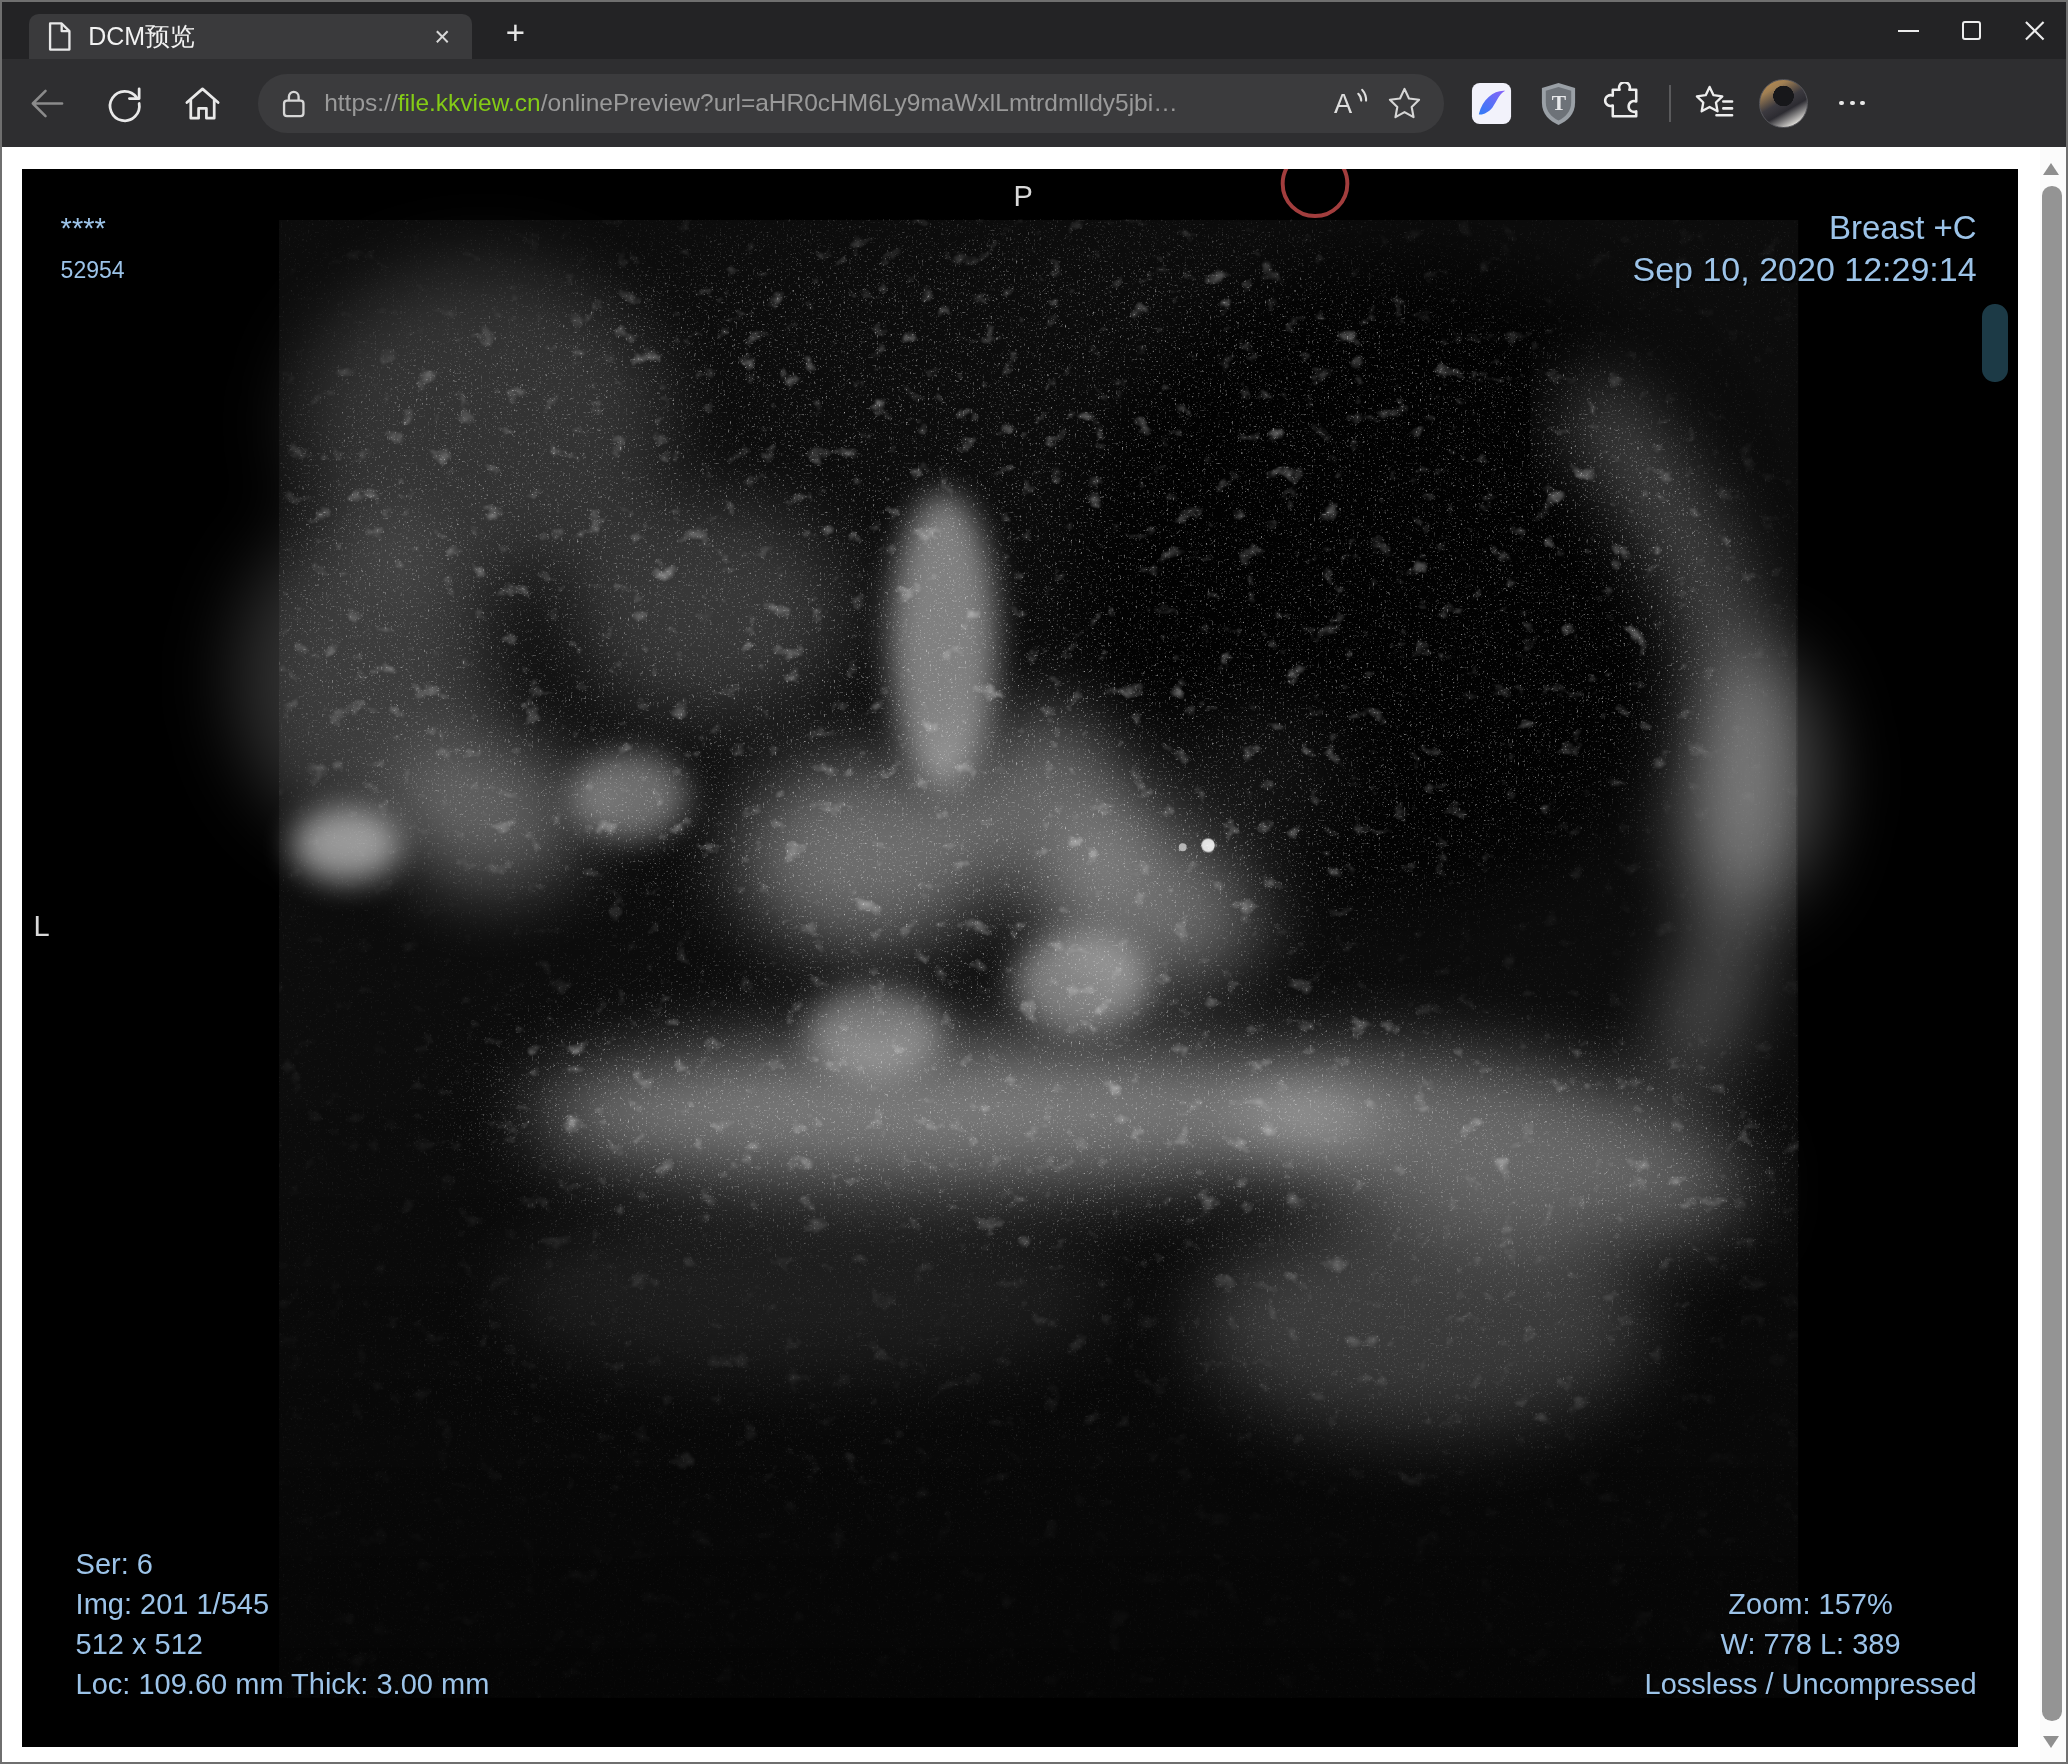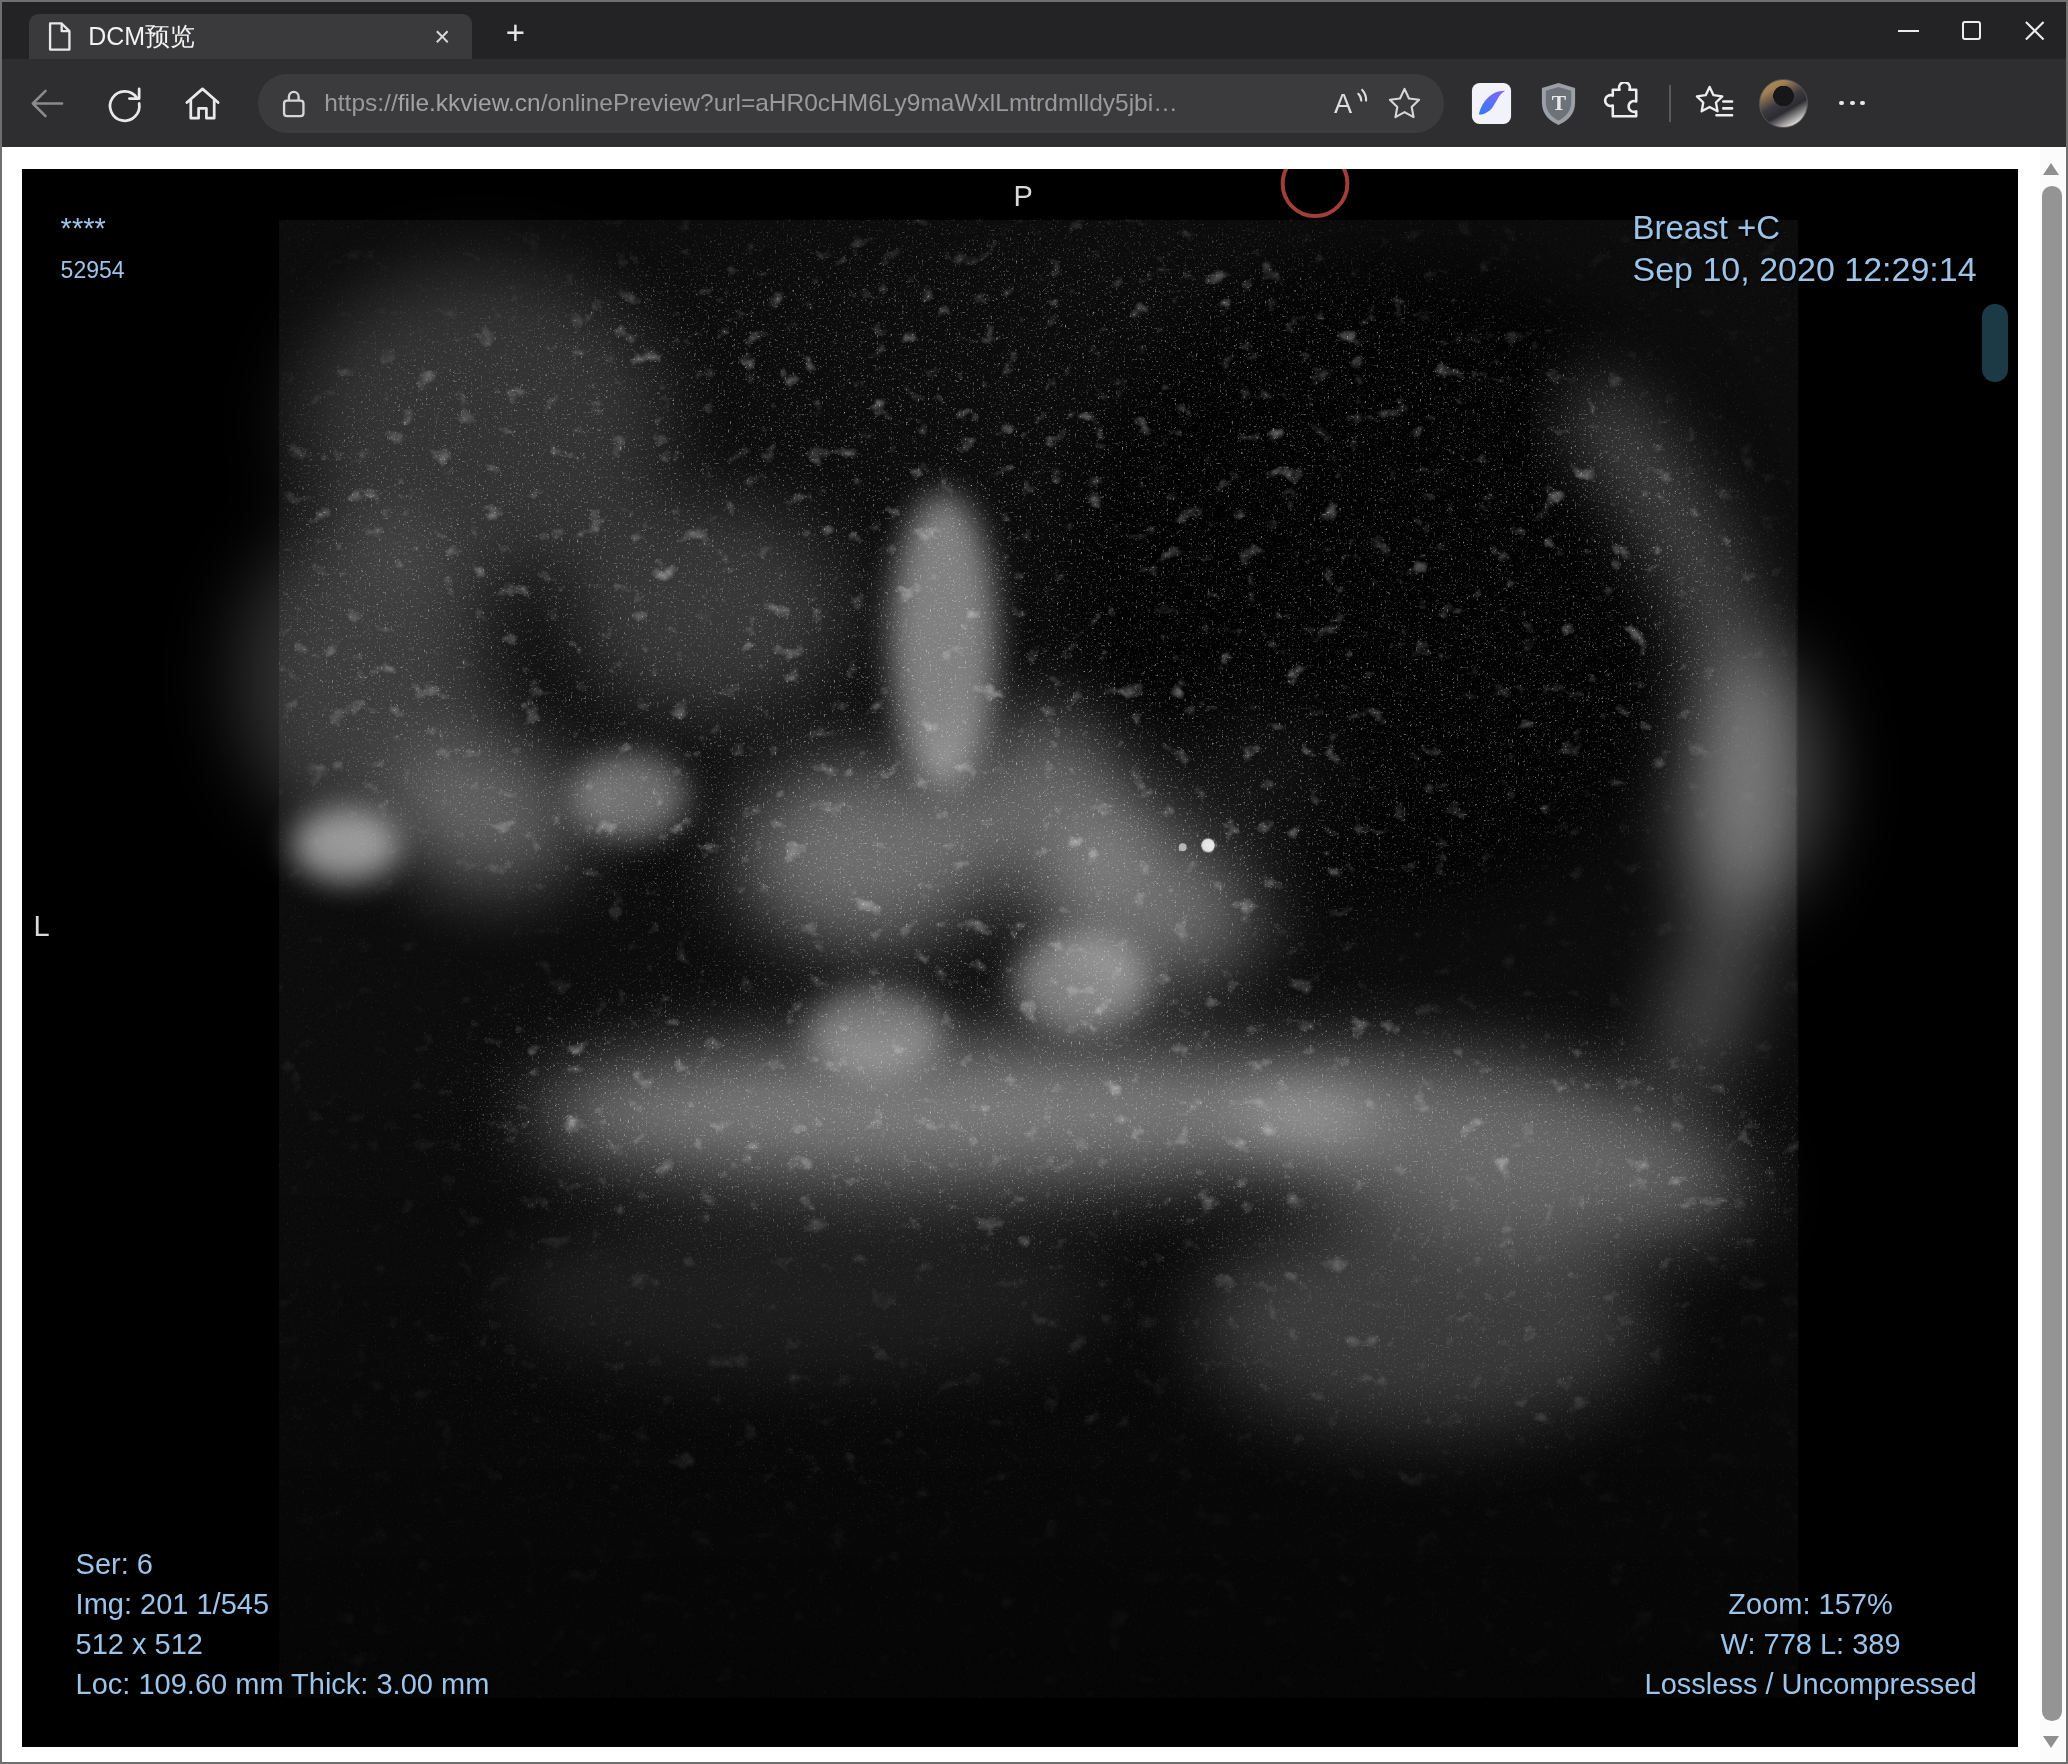--- a/index.html
+++ b/index.html
@@ -23,41 +23,41 @@
   .winbtn { width:63px; height:57px; display:flex; align-items:center; justify-content:center; }
   .glyph-min { width:21.6px; height:2px; background:#ececec; }
   .glyph-max { width:18.6px; height:18.6px; border:2px solid #ececec; border-radius:2.9px; }
 
   
   .toolbar { height:88px; background:#2e2e30; display:flex; align-items:center; padding:0 21.6px; flex:0 0 auto; }
   .navbtn { width:45px; height:45px; display:flex; align-items:center; justify-content:center; margin-right:33px; flex:0 0 auto; }
   .urlbar { height:59px; flex:0 0 1186px; background:#3b3b3d; border-radius:29px; display:flex; align-items:center;
             padding:0 17.6px 0 23.5px; margin-right:25.5px; }
   .urltext { flex:1 1 auto; font-size:24.5px; white-space:nowrap; overflow:hidden; margin-left:17.6px; }
-  .url-dim { color:#9a9a9a; } .url-host { color:#a3a3a3; }
+  .url-dim { color:#9a9a9a; } .url-host { color:#84cc16; }
   .pillicon { width:43px; height:43px; display:flex; align-items:center; justify-content:center; flex:0 0 auto; margin-left:9.8px; }
   .extrow { display:flex; align-items:center; gap:21.6px; flex:0 0 auto; }
   .exticon { width:45px; height:45px; display:flex; align-items:center; justify-content:center; }
   .divider { width:2px; height:37px; background:#5a5a5c; }
   .avatar { width:49px; height:49px; border-radius:50%;
             background:
               radial-gradient(circle at 50% 34%, #17171a 0 26%, transparent 27%),
               linear-gradient(150deg, #c1914f 0%, #a07f53 22%, #3c3a40 46%, #2c2b31 62%, #e6e4df 88%);
             border:1px solid #55555a; }
   .dots { display:flex; gap:5.9px; }
   .dots i { width:4.9px; height:4.9px; border-radius:50%; background:#e8e8e8; }
 
   
   .page { flex:1 1 auto; position:relative; background:#ffffff; }
   .canvas { position:absolute; left:19.6px; top:21.6px; width:1996px; height:1578px; background:#000; overflow:hidden; }
   .canvas svg.mri { position:absolute; inset:0; }
 
   .ovl { position:absolute; color:#9cc3e8; font-size:29px; line-height:40px; text-shadow:1px 2px 2px #000; white-space:pre; }
   .ovl.tl { left:39px; top:39px; }
-  .ovl.tr { right:41px; top:39px; text-align:left; }
+  .ovl.tr { right:41px; top:39px; text-align:right; }
   .ovl.bl { left:54px; bottom:43px; }
   .ovl.br { right:41px; bottom:43px; text-align:center; }
   .orient { position:absolute; color:#d9d9d9; font-size:29px; text-shadow:1px 1px 2px #000; }
   .orient.p { left:992px; top:11.8px; }
   .orient.l { left:11.8px; top:741px; }
 
   .viewer-pill { position:absolute; right:9.8px; top:135px; width:25.5px; height:78px; border-radius:12.7px; background:#1c3a46; }
 
   .pagebar { position:absolute; right:0; top:0; bottom:0; width:26.5px; background:#fbfbfb; }
   .pagebar .thumb { position:absolute; left:2.9px; width:19.6px; top:39px; height:1535px; background:#949494; border-radius:9.8px; }

